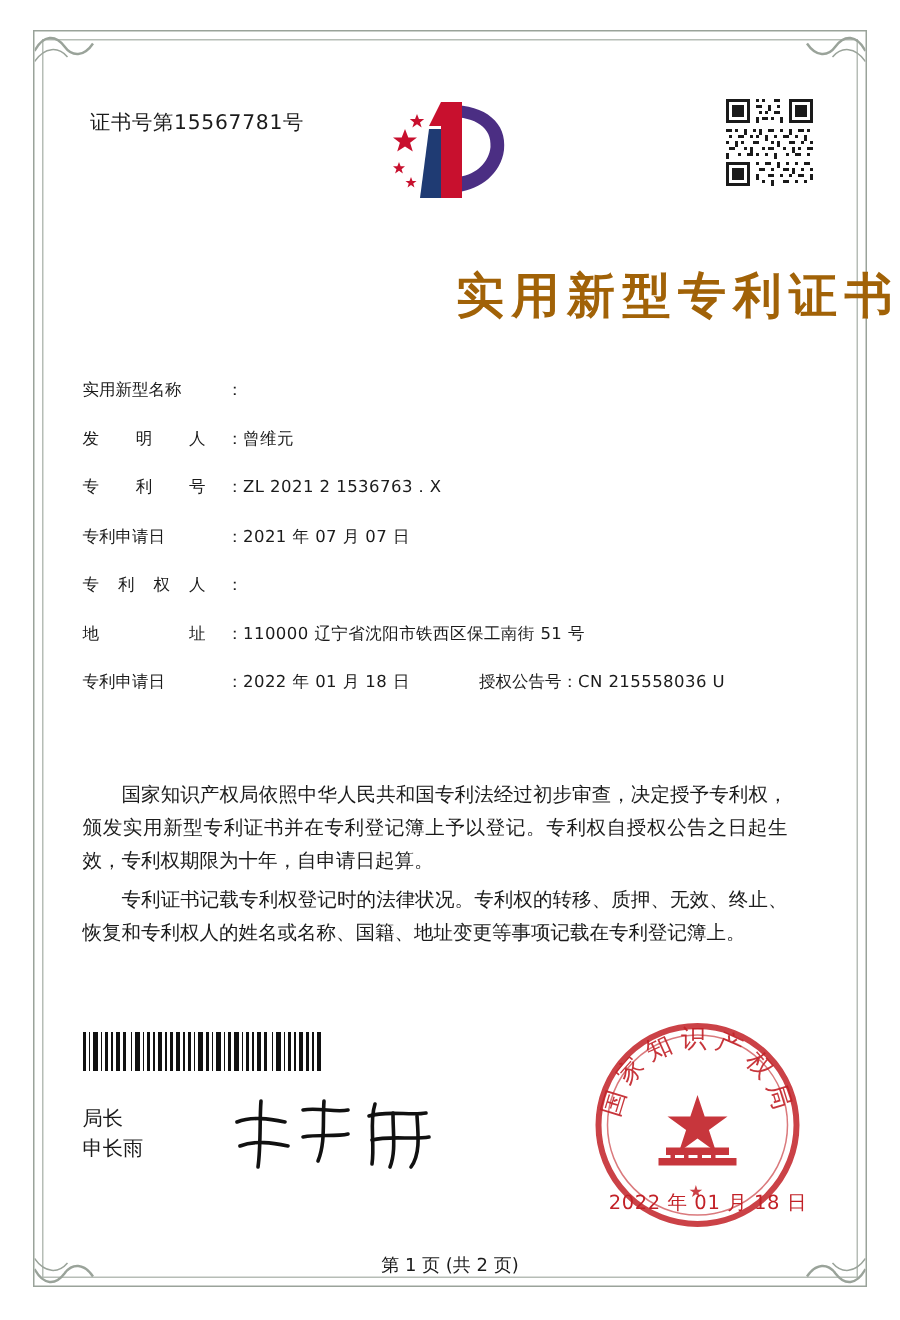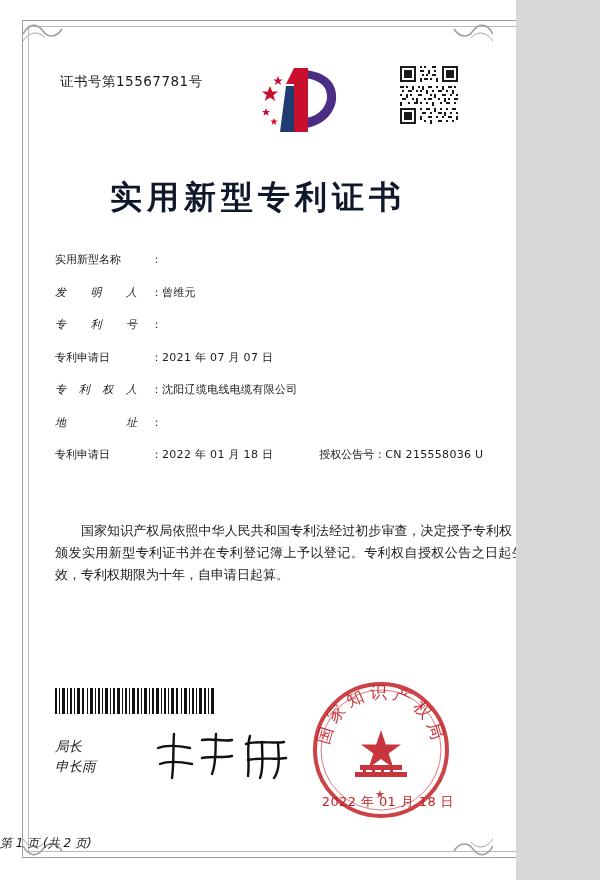--- a/index.html
+++ b/index.html
@@ -5,21 +5,21 @@
   html, body {
     margin: 0;
     padding: 0;
     background: #d8d8d8;
   }
   body {
     font-family: "DejaVu Sans", "Liberation Sans", sans-serif;
   }
   .page {
     position: relative;
-    width: 516px;
+    width: 600px;
     height: 880px;
     background: #ffffff;
     overflow: hidden;
     box-sizing: border-box;
   }
   .outer-border {
     position: absolute;
     left: 22px;
     top: 20px;
     width: 556px;
@@ -72,26 +72,26 @@
     width: 62px;
     height: 62px;
   }
   .qr svg { display:block; }
 
   .title {
     position: absolute;
     left: 0;
     right: 0;
     top: 176px;
-    text-align: center;
+    text-align: right;
     font-family: Liberation Serif, serif;
     font-size: 32px;
     font-weight: bold;
     letter-spacing: 5px;
-    color: #0f172a;
+    color: #a16207;
   }
 
   .fields {
     position: absolute;
     left: 55px;
     top: 252px;
     width: 470px;
   }
   .field-row {
     display: flex;
@@ -104,21 +104,20 @@
   .field-label {
     width: 96px;
     flex: 0 0 96px;
     letter-spacing: 0px;
   }
   .label-spread {
     display: inline-block;
     width: 82px;
     text-align: justify;
     text-align-last: justify;
-    font-style: italic;
   }
   .field-colon {
     flex: 0 0 10px;
   }
   .field-value {
     letter-spacing: 0.3px;
   }
   .field-row.inline-two .field-value { margin-right: 46px; }
   .sub-label { margin-right: 0px; }
 
@@ -146,21 +145,20 @@
   }
   .barcode svg { display:block; }
 
   .signature-block {
     position: absolute;
     left: 55px;
     top: 736px;
     font-size: 13.5px;
     color: #1b1b1b;
     line-height: 20px;
-    font-style: italic;
   }
   .sign-script {
     position: absolute;
     left: 150px;
     top: 726px;
     width: 150px;
     height: 60px;
   }
   .seal {
     position: absolute;
@@ -176,24 +174,23 @@
     top: 793px;
     font-size: 13px;
     color: #c22127;
     letter-spacing: 0.4px;
   }
   .footer {
     position: absolute;
     left: 0;
     right: 0;
     bottom: 28px;
-    text-align: left;
+    text-align: center;
     font-size: 12px;
     color: #1b1b1b;
-    font-style: italic;
   }
 </style>
 </head>
 <body>
 
 <div class="page">
 
   <div class="outer-border"></div>
   <div class="inner-border"></div>
 
@@ -353,55 +350,57 @@
       </span>
       <span class="field-colon">：</span>
       <span class="field-value">曾维元</span>
     </div>
 
     <div class="field-row">
       <span class="field-label">
         <span class="label-spread">专利号</span>
       </span>
       <span class="field-colon">：</span>
+      <span class="field-value">ZL 2021 2 1536763．X</span>
     </div>
 
     <div class="field-row">
       <span class="field-label">专利申请日</span>
       <span class="field-colon">：</span>
       <span class="field-value">2021 年 07 月 07 日</span>
     </div>
 
     <div class="field-row">
       <span class="field-label">
         <span class="label-spread">专利权人</span>
       </span>
       <span class="field-colon">：</span>
-      <span class="field-value">沈阳辽缆电线电缆有限公司</span>
     </div>
 
     <div class="field-row">
       <span class="field-label">
         <span class="label-spread">地址</span>
       </span>
       <span class="field-colon">：</span>
+      <span class="field-value">110000 辽宁省沈阳市铁西区保工南街 51 号</span>
     </div>
 
     <div class="field-row inline-two">
       <span class="field-label">专利申请日</span>
       <span class="field-colon">：</span>
       <span class="field-value">2022 年 01 月 18 日</span>
       <span class="sub-label">授权公告号：</span>
       <span class="field-value">CN 215558036 U</span>
     </div>
 
   </div>
 
   <div class="paras">
     <p>国家知识产权局依照中华人民共和国专利法经过初步审查，决定授予专利权，颁发实用新型专利证书并在专利登记簿上予以登记。专利权自授权公告之日起生效，专利权期限为十年，自申请日起算。</p>
+    <p>专利证书记载专利权登记时的法律状况。专利权的转移、质押、无效、终止、恢复和专利权人的姓名或名称、国籍、地址变更等事项记载在专利登记簿上。</p>
   </div>
 
   <div class="barcode">
     <svg width="160" height="26" viewBox="0 0 160 26" shape-rendering="crispEdges">
       <rect width="160" height="26" fill="#fff"></rect>
       <g fill="#111">
         <rect x="0" y="0" width="2" height="26"></rect>
           <rect x="4" y="0" width="1" height="26"></rect>
         <rect x="7" y="0" width="3" height="26"></rect>
           <rect x="12" y="0" width="1" height="26"></rect>

